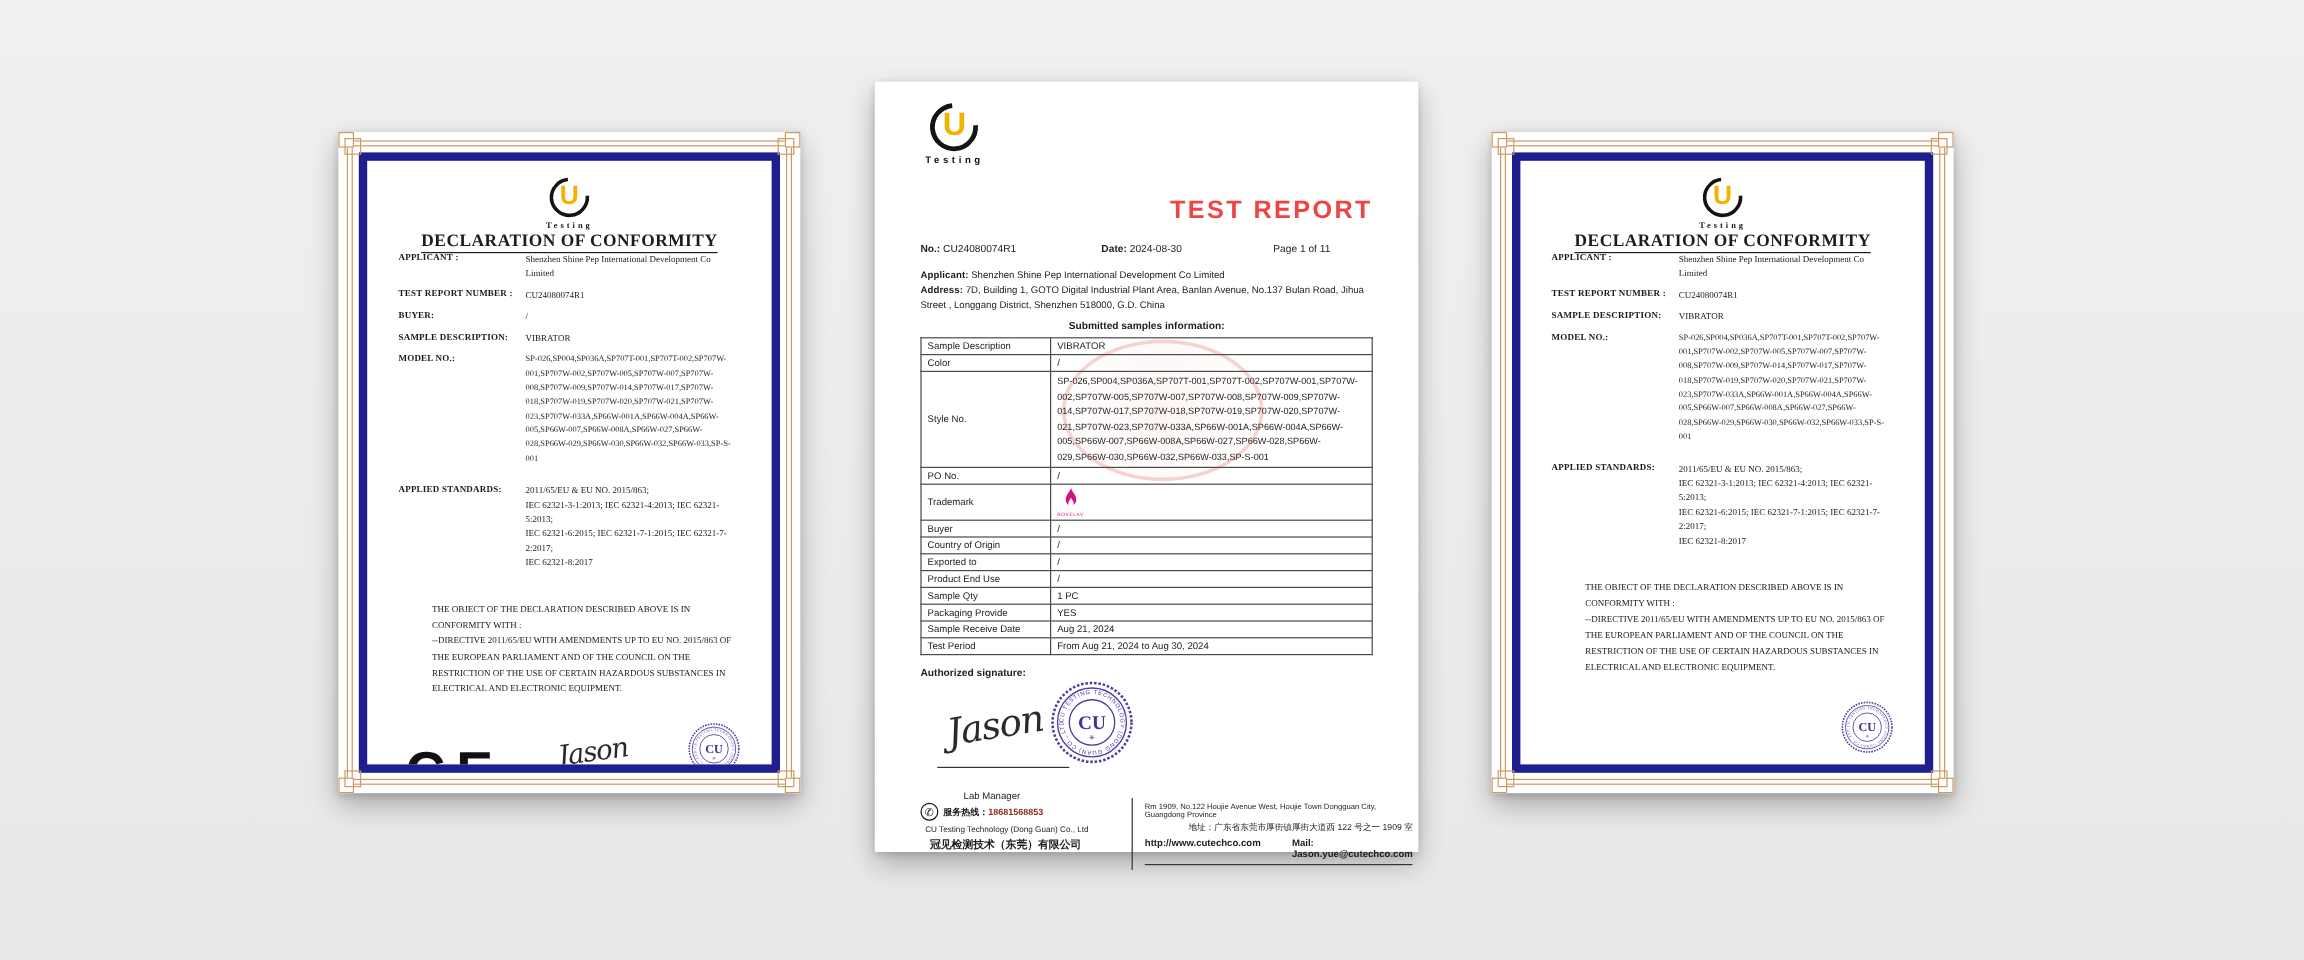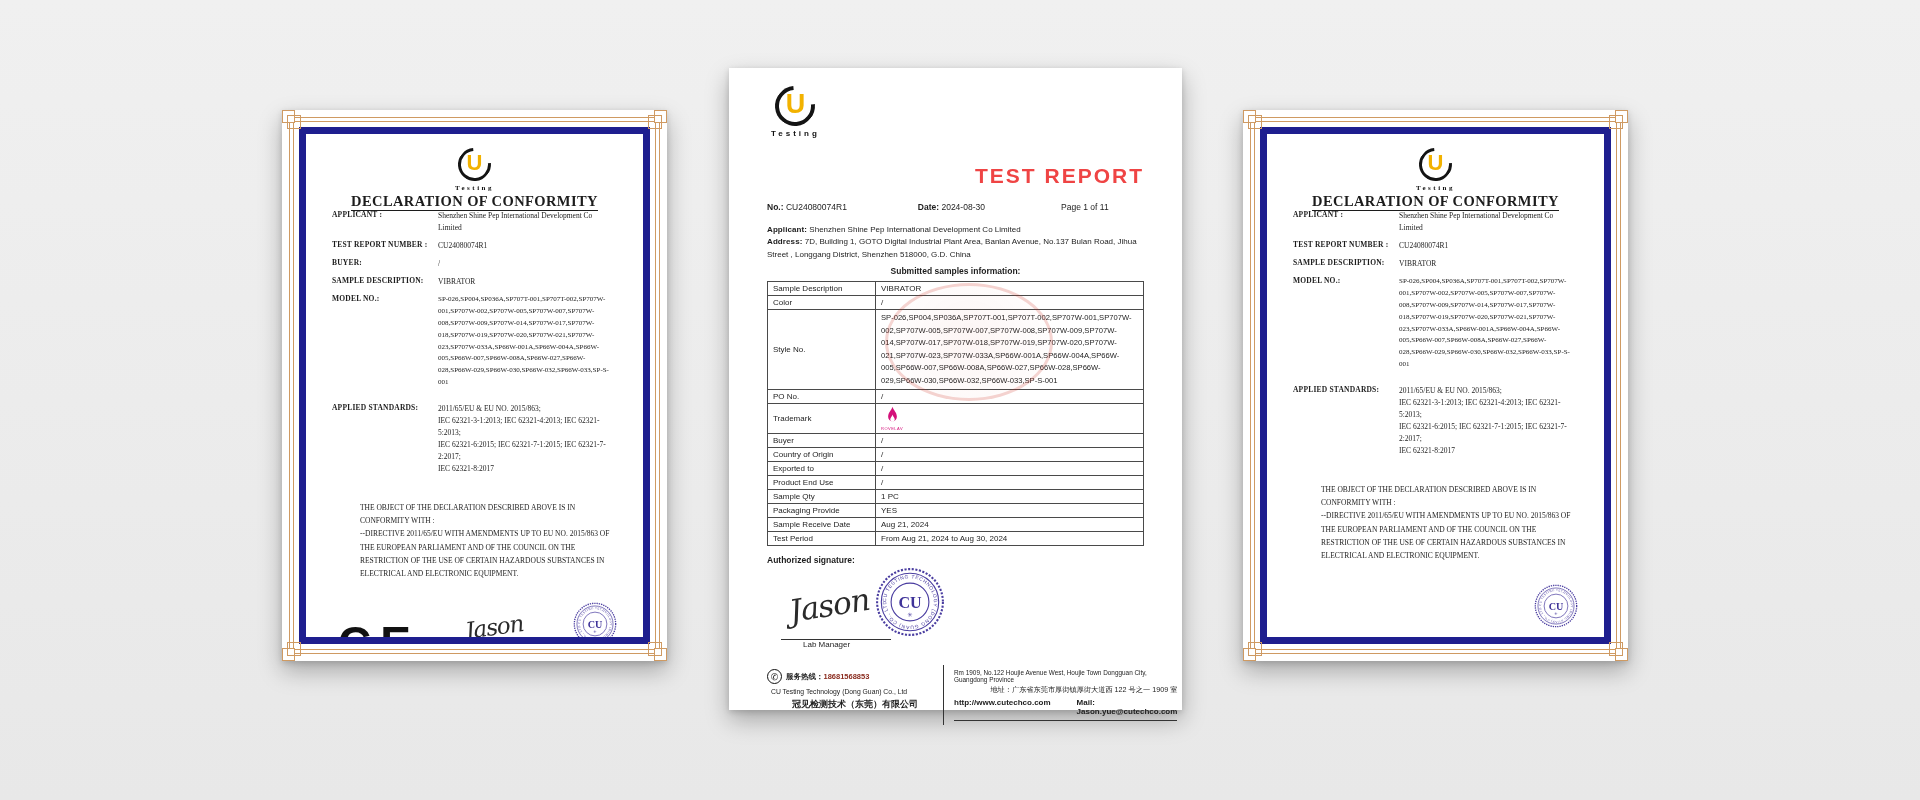--- a/index.html
+++ b/index.html
@@ -76,30 +76,30 @@
   table.samples td { border:1px solid #4a4a4a; padding:2px 5px; font-size:8px; vertical-align:middle; }
   td.tl { width:108px; }
   td.tv.tall { line-height:1.65; font-size:7.6px; }
   .watermark { position:absolute; left:118px; top:2px; width:168px; height:118px; border:3px solid rgba(205,50,35,.20); border-radius:50%; background:radial-gradient(circle, rgba(205,50,35,.05), rgba(205,50,35,0)); pointer-events:none; }
 
   .rp-auth { font-weight:bold; font-size:8.5px; margin-top:9px; }
   .rp-sigzone { position:relative; height:96px; }
   .rp-sig-script { position:absolute; left:22px; top:22px; font-family:"DejaVu Serif",serif; font-style:italic; font-size:31px; color:#2a2a2a; transform:rotate(-9deg); letter-spacing:-1px; }
   .rp-stamp { position:absolute; left:108px; top:2px; }
   .rp-sigline { position:absolute; left:14px; top:74px; width:110px; border-bottom:1.2px solid #333; }
-  .rp-sigrole { position:absolute; left:36px; top:75px; font-size:8px; }
+  .rp-sigrole { position:absolute; left:36px; top:94px; font-size:8px; }
 
   .rp-footer { display:flex; margin-top:4px; }
   .rp-f-left { width:168px; flex:none; padding-top:4px; }
   .rp-hotline { display:flex; align-items:center; gap:4px; }
   .phone-icon { width:15px; height:15px; border:1.3px solid #111; border-radius:50%; display:inline-flex; align-items:center; justify-content:center; font-size:9px; color:#111; flex:none; }
   .rp-hot-text { font-weight:bold; font-size:7.5px; }
   .rp-hot-text .num { color:#8a2b1e; }
   .rp-company-en { font-size:6.8px; margin-top:4px; padding-left:4px; }
-  .rp-company-cn { font-size:9px; font-weight:bold; margin-top:3px; padding-left:8px;text-align:center; }
+  .rp-company-cn { font-size:9px; font-weight:bold; margin-top:3px; padding-left:8px; }
   .rp-f-right { flex:1; border-left:1px solid #333; margin-left:8px; padding:4px 0 4px 10px; }
   .rp-addr-en { font-size:6.4px; }
   .rp-addr-cn { font-size:7.2px; margin-top:2px;text-align:right; }
   .rp-web-row { display:flex; gap:26px; font-size:8px; font-weight:bold; margin-top:3px; padding-bottom:4px; border-bottom:1.2px solid #333; }
 
   .cert-left { left:282px; top:110px; }
   .cert-right { left:1243px; top:110px; }
 </style>
 </head>
 <body>

